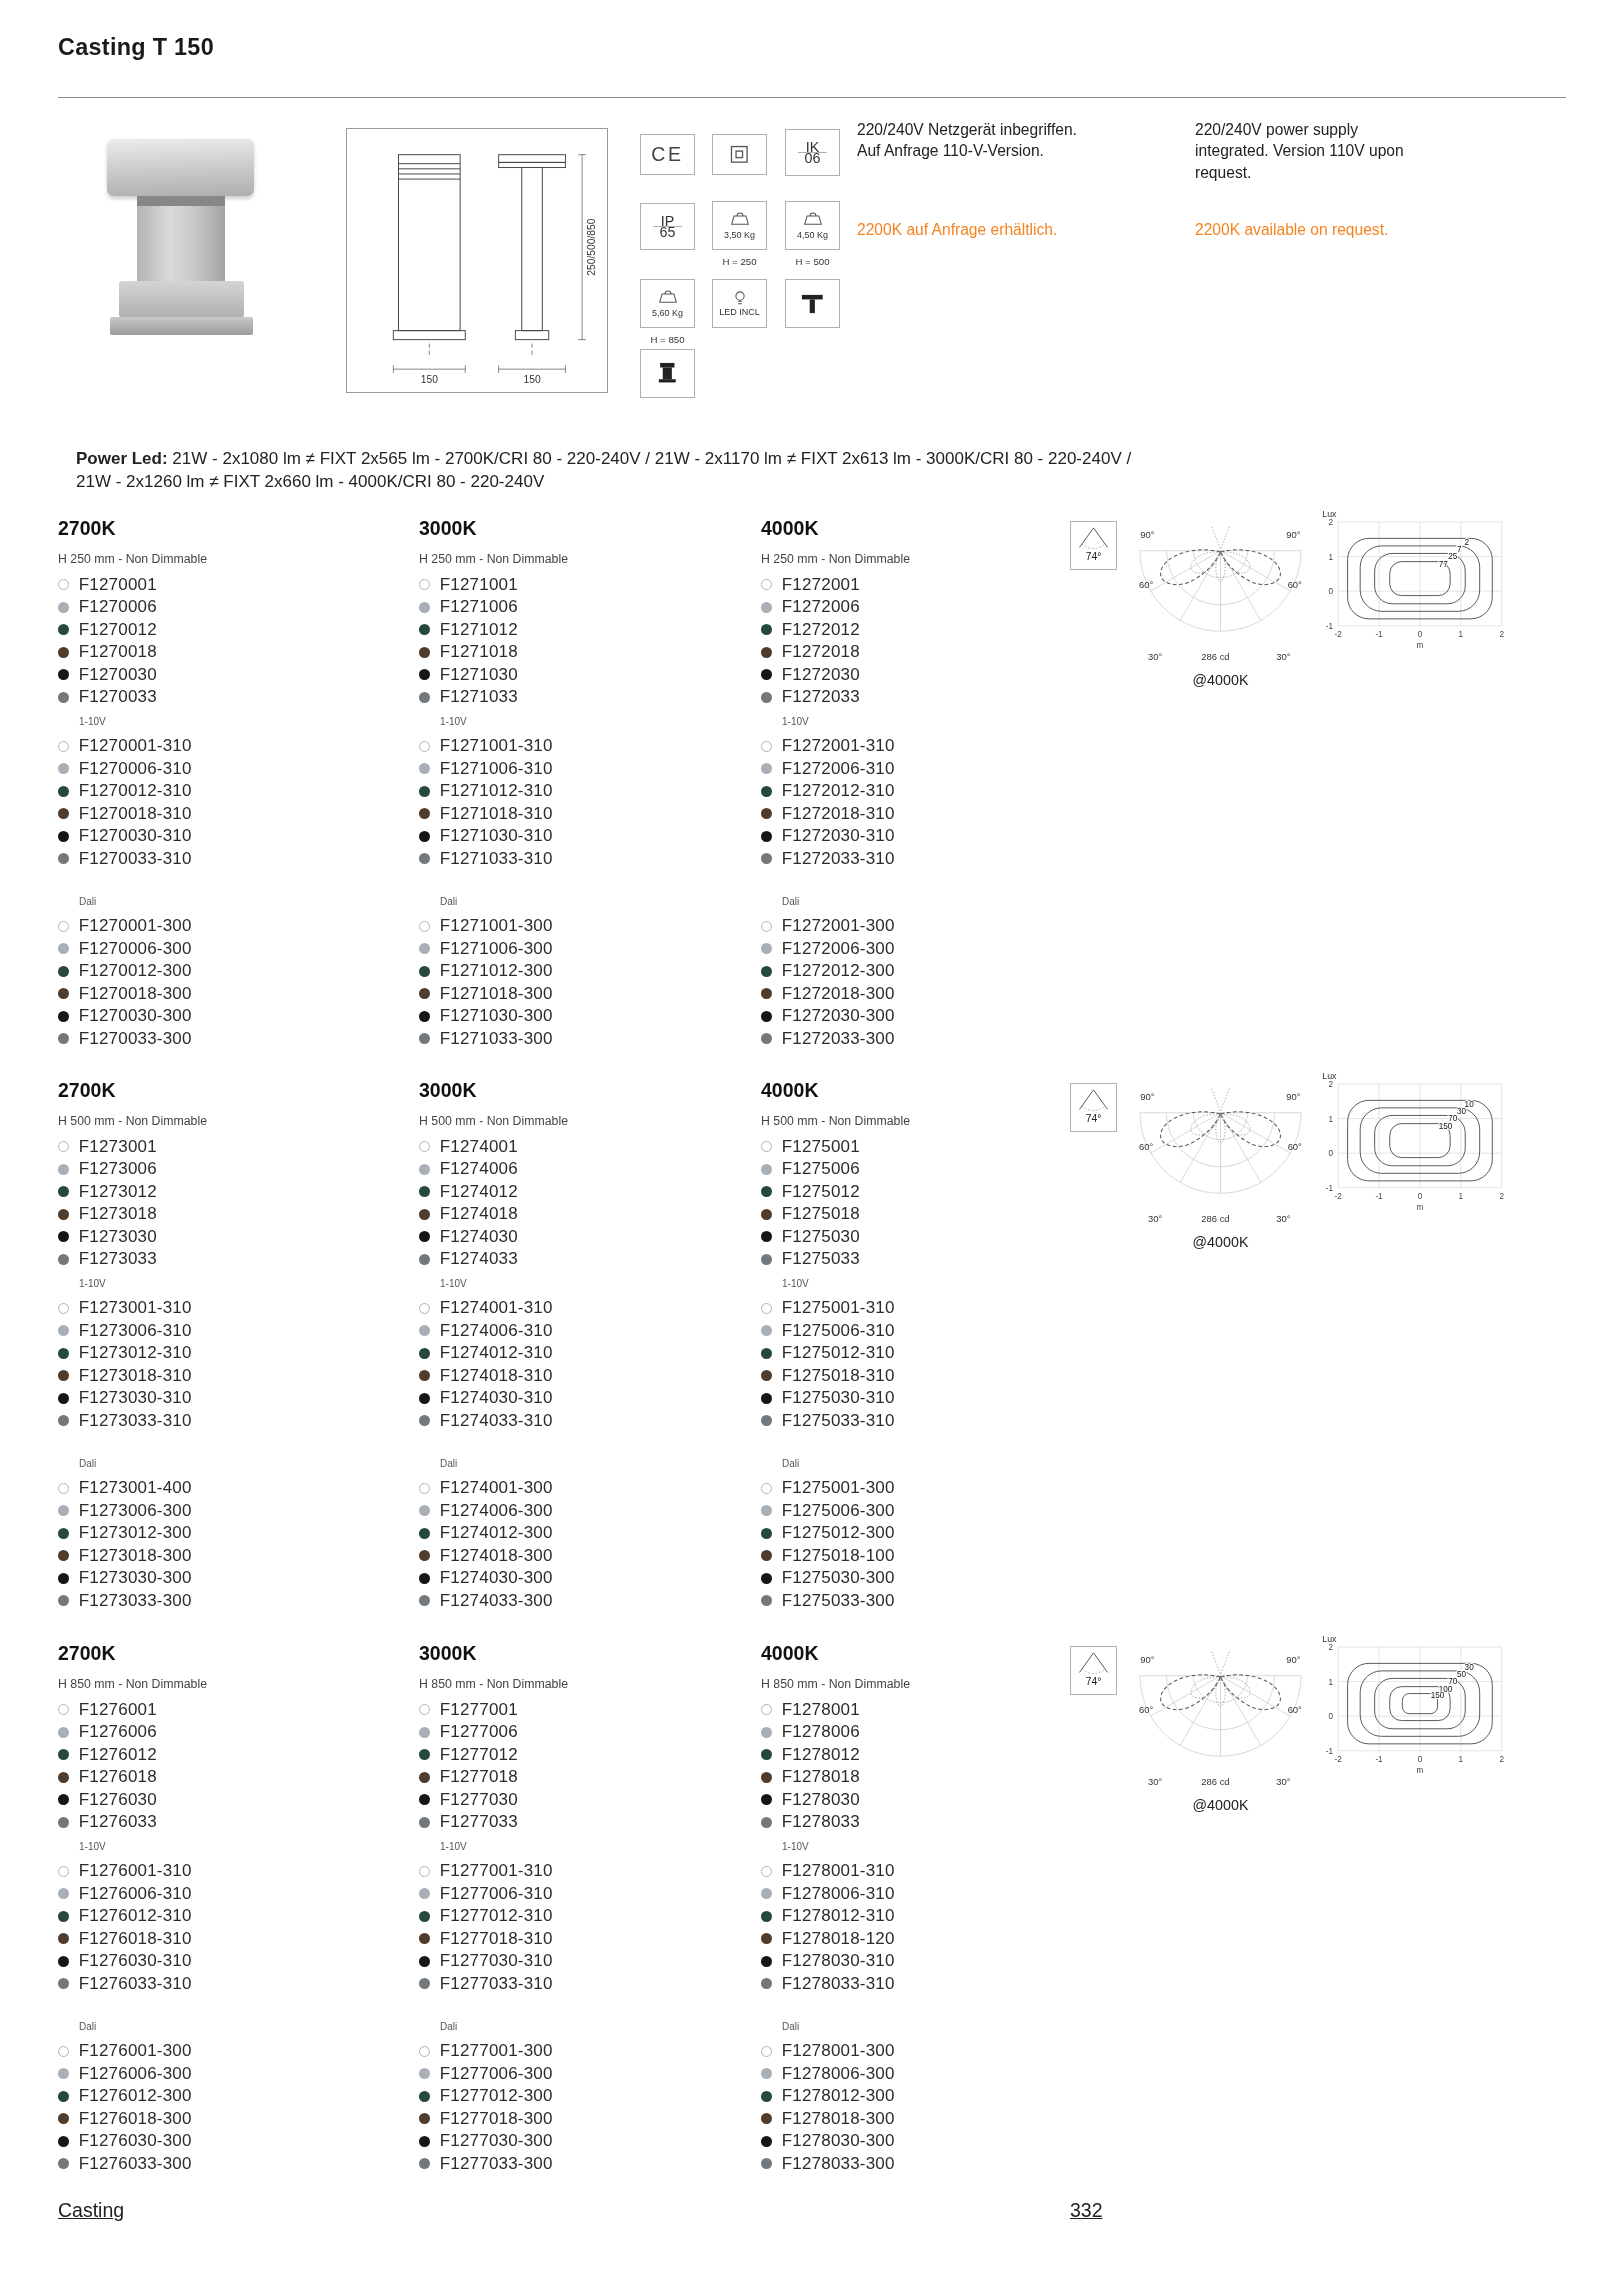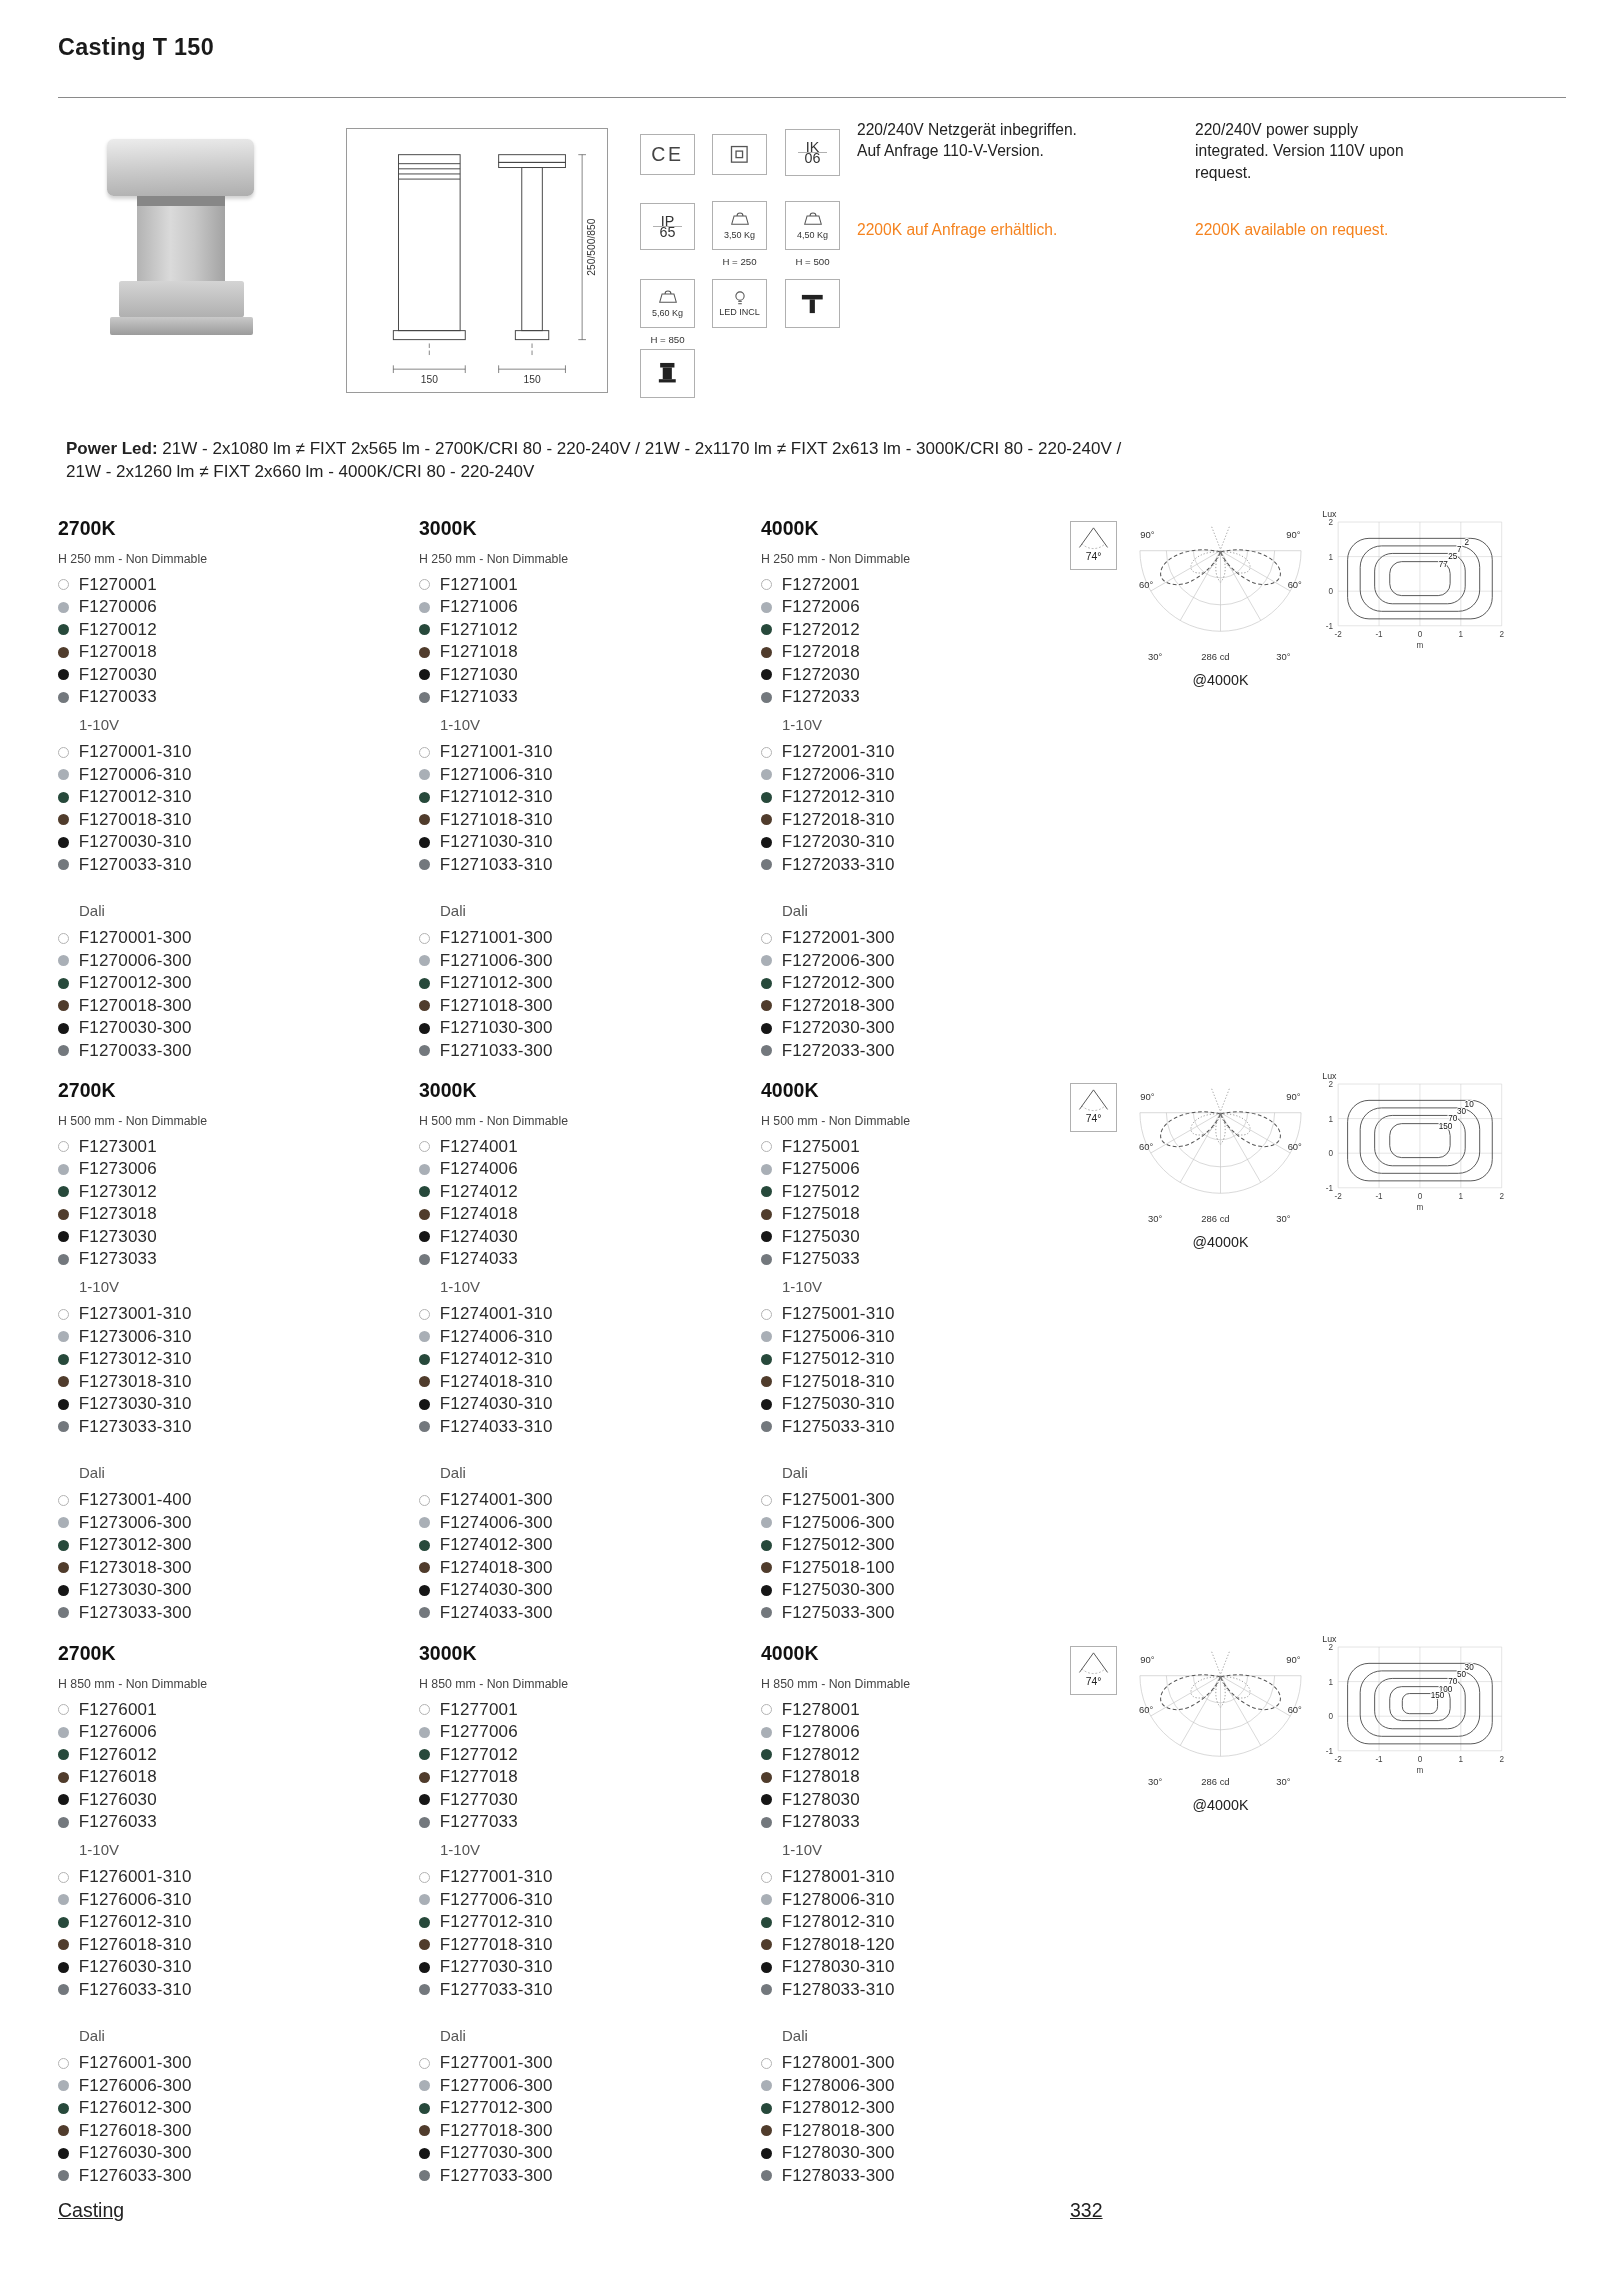--- a/index.html
+++ b/index.html
@@ -29,33 +29,33 @@
   .badge.split{padding:12px;}
   .badge .cell{width:100%;height:50%;display:flex;align-items:center;justify-content:center;font-size:14.3px;color:#333;}
   .badge .cell + .cell{border-top:1.3px solid #b0b0b0;}
   .badge .klabel{font-size:9px;color:#333;margin-top:1.9px;white-space:nowrap;}
   .ce-text{font-size:19.5px;letter-spacing:2.6px;color:#444;}
   .hlabel{position:absolute;width:55px;text-align:center;font-size:9.7px;color:#333;}
 
   .intro{position:absolute;font-size:15.6px;line-height:21.4px;color:#222;}
   .accent{color:#F5831F;}
 
-  .pled{position:absolute;left:58px;top:429px;margin:8px;font-size:17px;line-height:23.4px;color:#222;}
+  .pled{position:absolute;left:58px;top:429px;margin:18px;font-size:17px;line-height:23.4px;color:#222;}
   .pled .b{font-weight:bold;}
 
   #groups{position:absolute;left:58px;top:517px;width:1513px;height:1695px;}
   .group{position:absolute;left:0;width:1513px;height:562px;}
   .pcol{position:absolute;top:0;width:318px;}
   .gheading{font-size:19.5px;font-weight:bold;margin:0;color:#111;}
   .gsub{font-size:12.3px;color:#444;margin-top:11.7px;}
   .codes{list-style:none;margin:7.8px 0 0;padding:0;}
   .code-row{height:22.5px;display:flex;align-items:center;gap:9.7px;}
   .dot{width:11px;height:11px;border-radius:50%;flex:none;box-sizing:border-box;}
   .codetext{font-size:17px;color:#2b2b2b;letter-spacing:0.2px;}
-  .llabel{font-size:15px;color:#555;margin:7.8px 0 3.9px 21px;}
+  .llabel{font-size:10px;color:#555;margin:7.8px 0 3.9px 21px;}
   .llabel.dali{margin-top:26px;}
 
   .diagrams{position:absolute;left:1012px;top:0;width:501px;height:312px;}
   .beamicon{position:absolute;left:0;top:3.9px;width:47px;height:49px;border:1.3px solid #b0b0b0;box-sizing:border-box;
             display:flex;align-items:center;justify-content:center;background:#fff;}
   .polarwrap{position:absolute;left:62px;top:1.3px;width:177px;}
   .attemp{position:absolute;left:62px;top:155px;width:177px;text-align:center;font-size:14.3px;color:#222;}
   .luxwrap{position:absolute;left:243px;top:-9px;}
 
   .foot{position:absolute;font-size:19.5px;color:#222;text-decoration:underline;}

